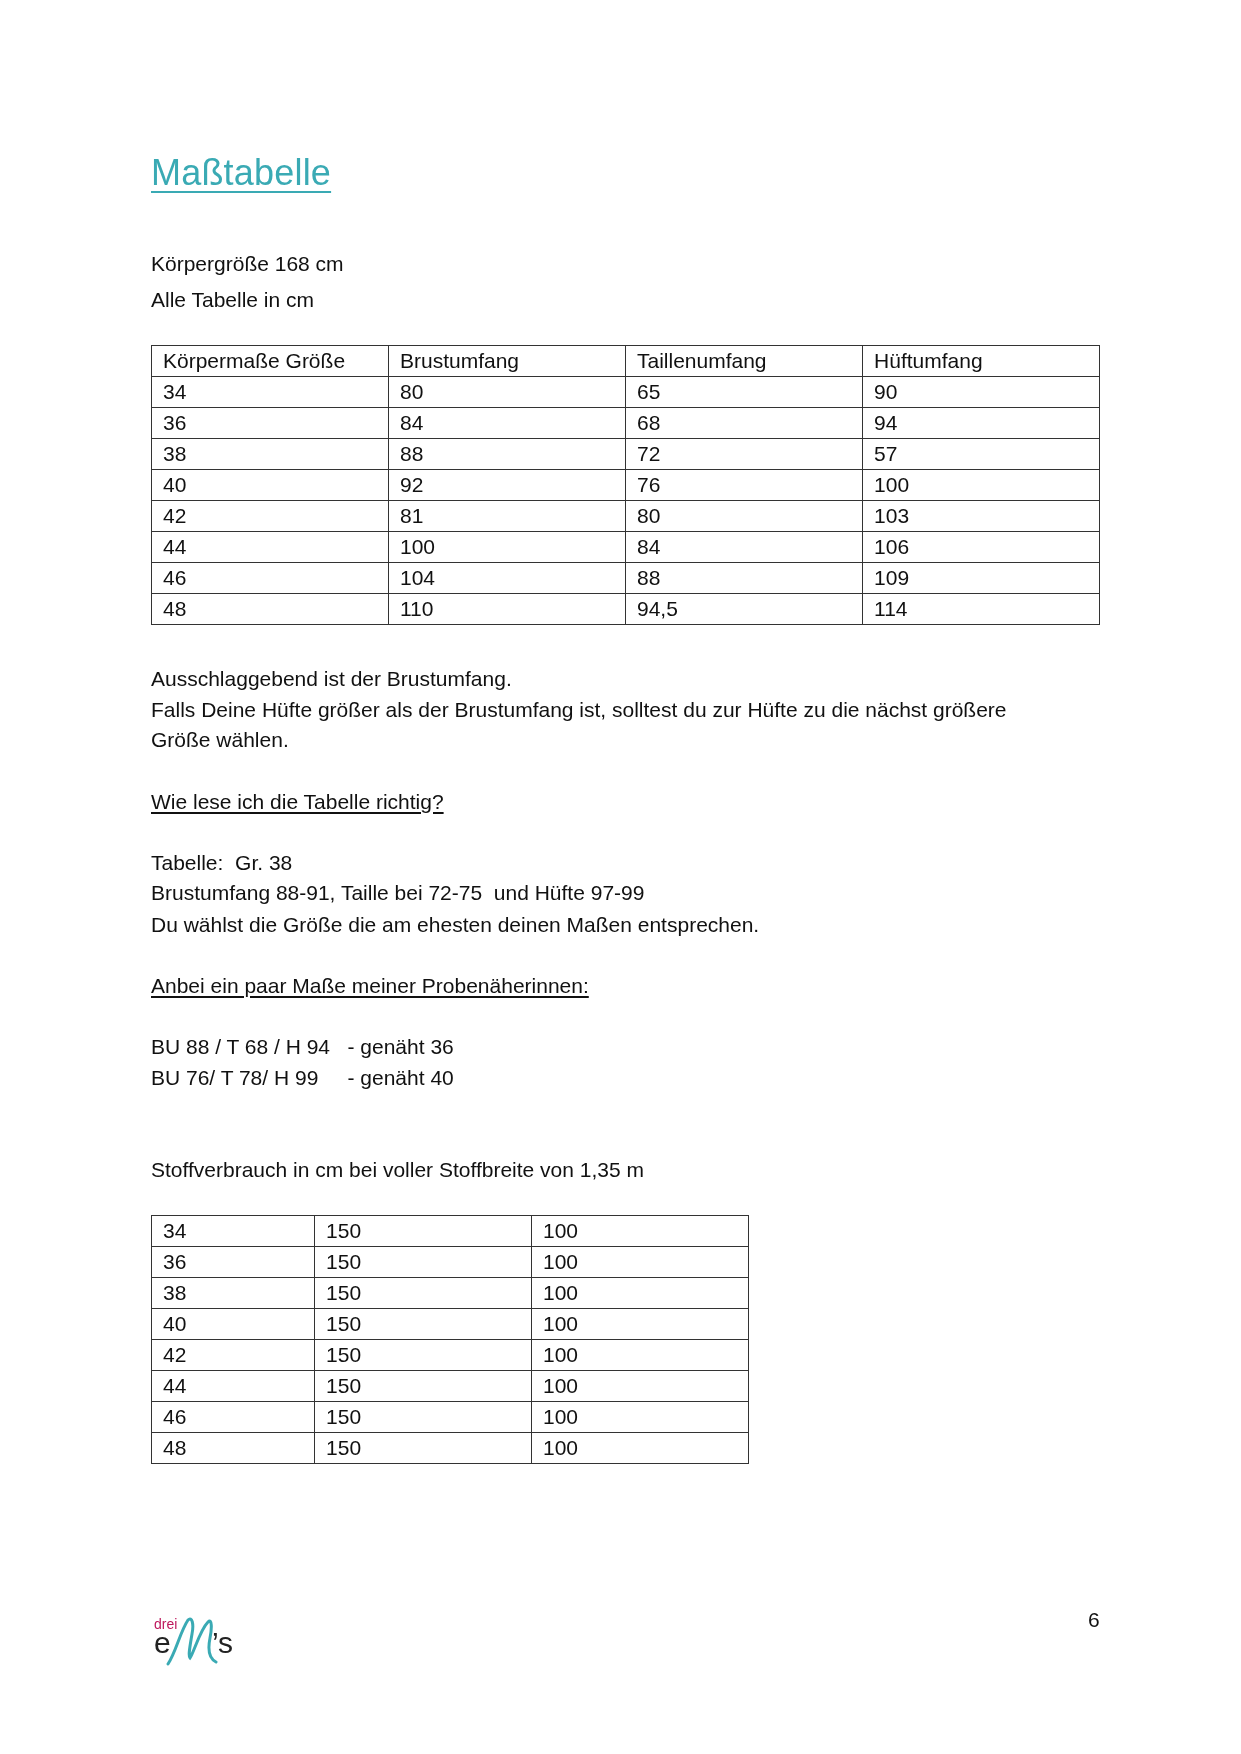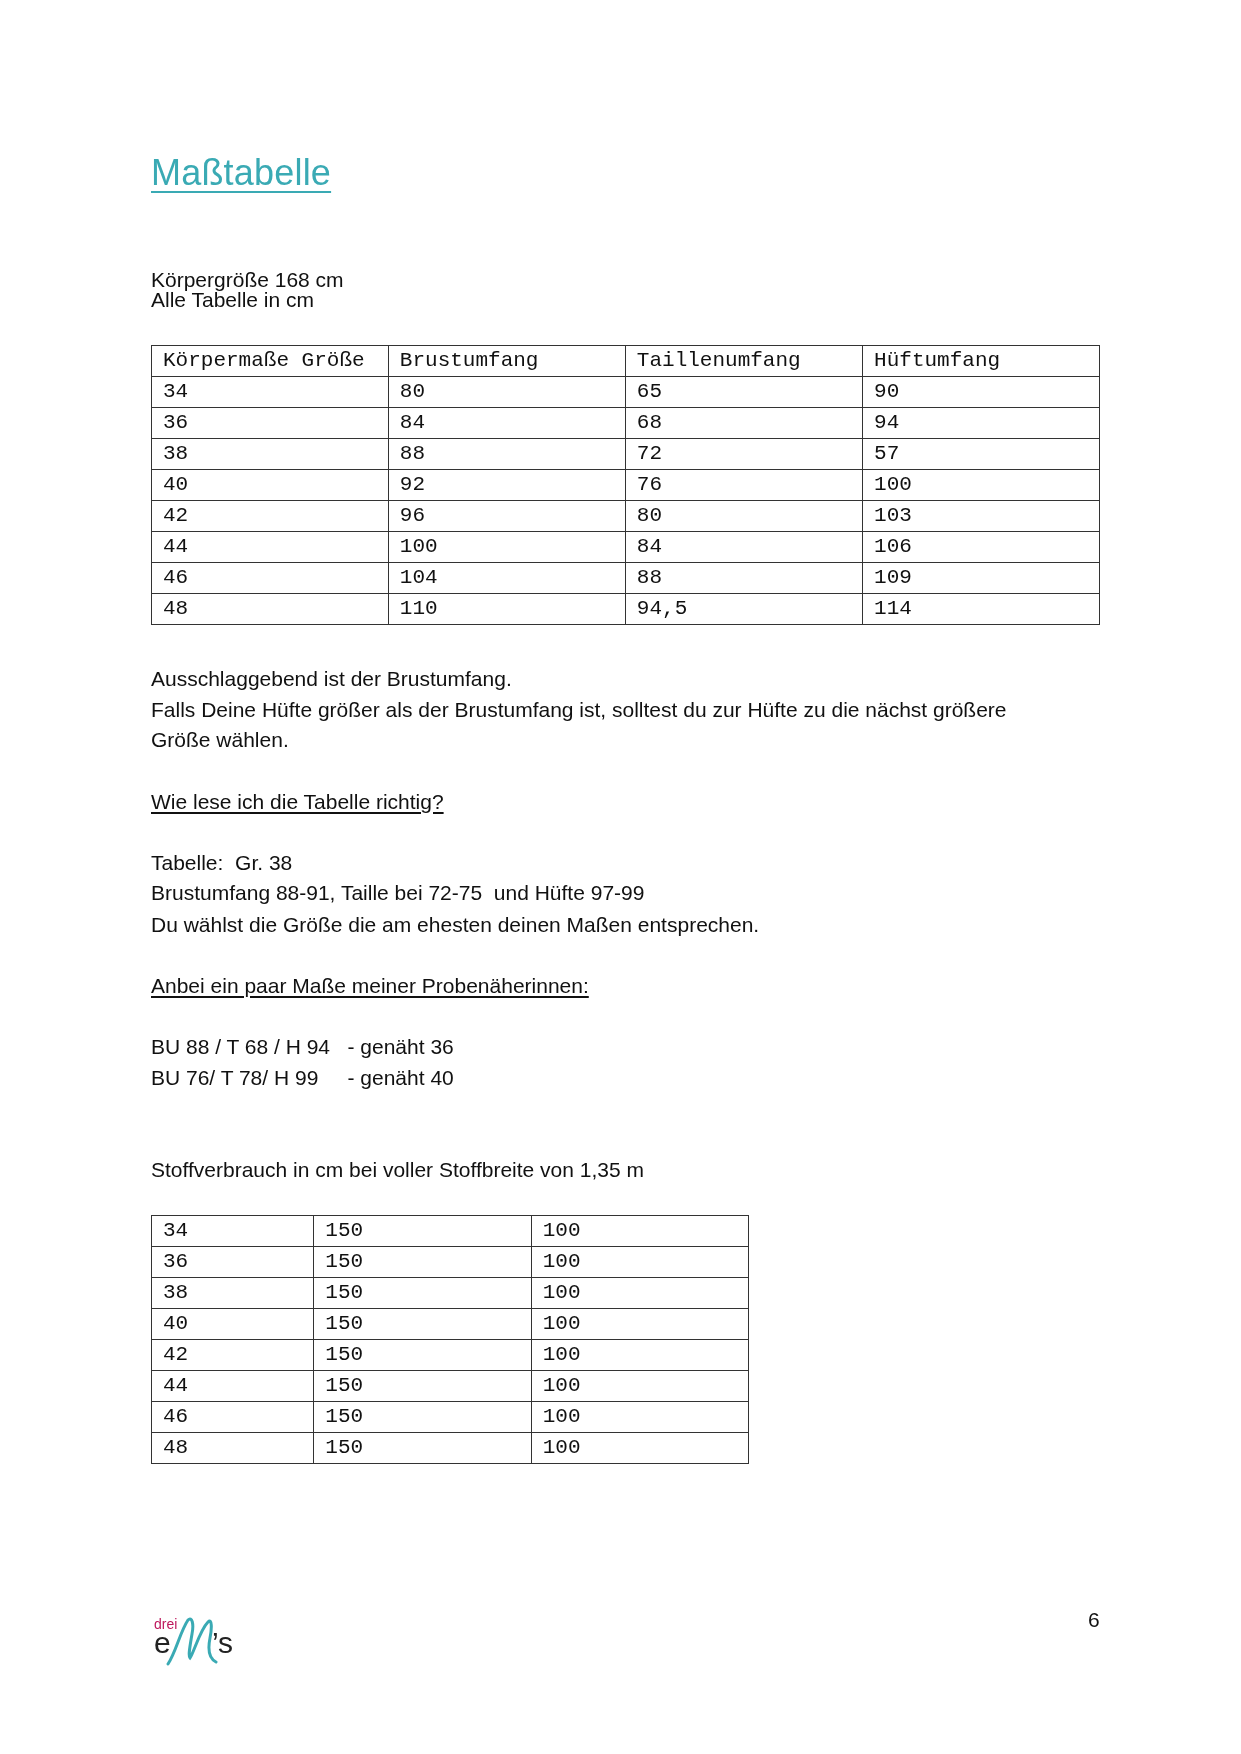--- a/index.html
+++ b/index.html
@@ -3,34 +3,34 @@
 <meta charset="utf-8">
 <style>
   html, body { margin: 0; padding: 0; background: #ffffff; }
   body { width: 1241px; height: 1754px; position: relative; overflow: hidden;
          font-family: "Liberation Sans", sans-serif; color: #111; }
   .abs { position: absolute; }
   .title { left: 151px; top: 152px; font-size: 36px; color: #3aaab4; text-decoration: underline;
            text-decoration-thickness: 2px; text-underline-offset: 6px; letter-spacing: 0.2px; }
   .line { left: 151px; font-size: 21px; line-height: 31px; white-space: pre; }
   .u { text-decoration: underline; text-underline-offset: 3px; }
-  table { border-collapse: collapse; position: absolute; font-size: 21px; font-family: Liberation Mono, monospace; }
+  table { border-collapse: collapse; position: absolute; font-size: 21px; }
   td { border: 1.5px solid #333; padding: 0 0 0 11px; height: 30px; line-height: 30px; vertical-align: middle; }
   #t1 { left: 151px; top: 345px; width: 949px; }
   #t1 td { width: 226px; }
   #t2 { left: 151px; top: 1215px; width: 598px; }
   .pagenum { left: 1088px; top: 1608px; font-size: 21px; }
   .logo { left: 150px; top: 1610px; width: 90px; height: 62px; }
 </style>
 </head>
 <body>
 
 <div class="abs title">Maßtabelle</div>
 
-<div class="abs line" style="top:264px">Körpergröße 168 cm</div>
+<div class="abs line" style="top:248px">Körpergröße 168 cm</div>
 <div class="abs line" style="top:284px">Alle Tabelle in cm</div>
 
 <table id="t1">
   <tbody>
       <tr>
     <td>Körpermaße Größe</td>
     <td>Brustumfang</td>
     <td>Taillenumfang</td>
     <td>Hüftumfang</td>
   </tr>
@@ -53,21 +53,21 @@
         <td>57</td>
       </tr>
   <tr>
         <td>40</td>
         <td>92</td>
         <td>76</td>
         <td>100</td>
       </tr>
   <tr>
         <td>42</td>
-        <td>96</td>
+        <td>81</td>
         <td>80</td>
         <td>103</td>
       </tr>
   <tr>
         <td>44</td>
         <td>100</td>
         <td>84</td>
         <td>106</td>
       </tr>
   <tr>

